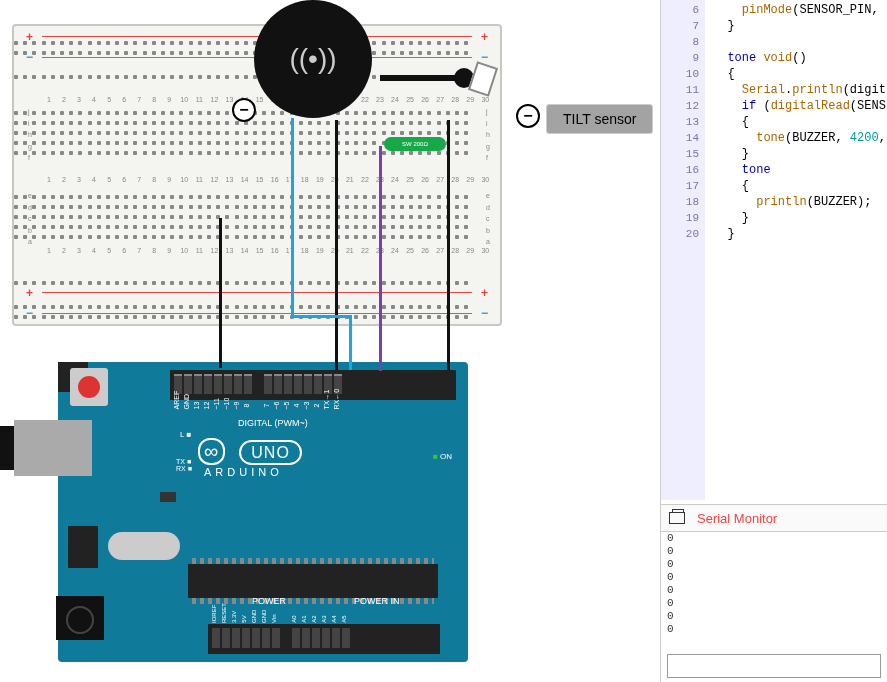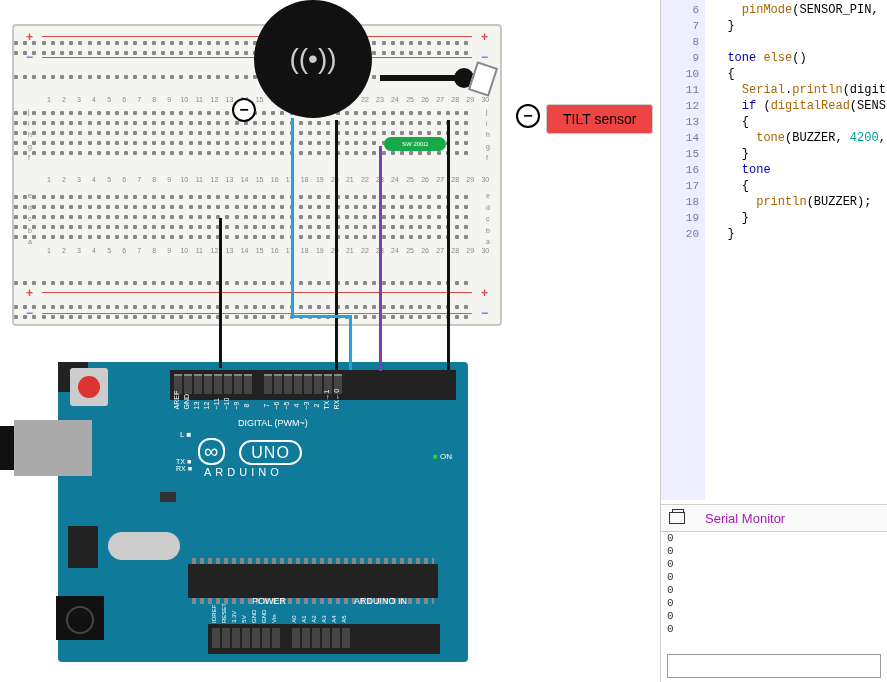--- a/index.html
+++ b/index.html
@@ -33,21 +33,21 @@
 .pzlabel { position:absolute; left:118px; top:100px; background:#fff; border:1px solid #ccc; border-radius:3px; padding:6px 16px; font-size:14px; }
 .neg-badge { position:absolute; left:232px; top:98px; width:24px; height:24px; background:#fff; border:2px solid #000; border-radius:50%; display:flex; align-items:center; justify-content:center; font-weight:bold; font-size:16px; z-index:6; }
 
 .tilt-body { position:absolute; left:380px; top:64px; width:100px; height:34px; z-index:4; }
 .tilt-ball { position:absolute; left:74px; top:4px; width:20px; height:20px; background:#111; border-radius:50%; }
 .tilt-bar { position:absolute; left:0; top:11px; width:82px; height:6px; background:#111; }
 .tilt-rect { position:absolute; left:92px; top:0px; width:22px; height:30px; border:2px solid #888; transform:rotate(18deg); background:#fff; }
 
 .resistor { position:absolute; left:384px; top:137px; width:62px; height:14px; background:#17a84a; border-radius:7px; display:flex; align-items:center; justify-content:center; color:#fff; font-size:6px; z-index:3; }
 
-.tlabel { position:absolute; left:546px; top:104px; background:#ef4444; border:1px solid #ccc; border-radius:3px; padding:6px 16px; font-size:14px; }
+.tlabel { position:absolute; left:546px; top:104px; background:#a3a3a3; border:1px solid #ccc; border-radius:3px; padding:6px 16px; font-size:14px; }
 .neg-badge2 { position:absolute; left:516px; top:104px; width:24px; height:24px; background:#fff; border:2px solid #000; border-radius:50%; display:flex; align-items:center; justify-content:center; font-weight:bold; font-size:16px; }
 
 
 .arduino { position:absolute; left:58px; top:362px; width:410px; height:300px; background:#0f7a9a; border-radius:4px; }
 .ard-top-pins { position:absolute; top:8px; left:112px; right:12px; height:30px; background:#222; display:flex; gap:2px; padding:4px; }
 .ard-top-pins .pin { width:8px; height:20px; background:#444; border-top:2px solid #888; }
 .ard-pin-lbls { position:absolute; top:40px; left:114px; right:14px; display:flex; gap:2px; font-size:7px; color:#fff; }
 .ard-pin-lbls span { width:8px; text-align:center; transform:rotate(-90deg); transform-origin:center; white-space:nowrap; }
 .ard-digital { position:absolute; top:56px; left:180px; color:#fff; font-size:9px; }
 .ard-logo { position:absolute; top:76px; left:140px; color:#fff; font-size:20px; font-weight:normal; letter-spacing:1px; }
@@ -87,21 +87,21 @@
 .w-blue-h { left:291px; top:315px; width:60px; height:3px; background:#1ba6dd; }
 .w-purple { left:379px; top:146px; height:225px; background:#7a3fa8; }
 
 
 .code-area { position:absolute; right:0; top:0; width:227px; height:682px; background:#fff; border-left:1px solid #ccc; }
 .code-box { position:absolute; top:0; left:0; right:0; height:500px; background:#fff; overflow:hidden; font-family:"Courier New",monospace; font-size:12px; }
 .gutter { position:absolute; left:0; top:0; width:44px; background:#eef; color:#77a; text-align:right; padding:2px 6px 0 0; line-height:16px; font-size:11px; height:500px; }
 .code { position:absolute; left:44px; top:0; right:0; padding:2px 0 0 8px; line-height:16px; white-space:pre; color:#000; }
 .kw { color:#00a; } .fn { color:#a60; } .num { color:#099; }
 
-.sm-header { position:absolute; top:504px; left:0; right:0; height:28px; border-top:1px solid #ccc; border-bottom:1px solid #ccc; display:flex; align-items:center; padding:0 8px; gap:20px; font-size:13px; color:#a21caf; background:#fafafa; }
+.sm-header { position:absolute; top:504px; left:0; right:0; height:28px; border-top:1px solid #ccc; border-bottom:1px solid #ccc; display:flex; align-items:center; padding:0 8px; gap:12px; font-size:13px; color:#ef4444; background:#fafafa; }
 .sm-icon { width:16px; height:12px; border:1.5px solid #333; position:relative; }
 .sm-icon::after { content:""; position:absolute; top:-4px; left:2px; width:10px; height:3px; border:1.5px solid #333; border-bottom:none; }
 .sm-out { position:absolute; top:532px; left:6px; right:6px; height:110px; font-family:"Courier New",monospace; font-size:11px; color:#333; line-height:13px; overflow:hidden; }
 .sm-input { position:absolute; bottom:4px; left:6px; right:6px; height:24px; border:1px solid #999; background:#fff; }
 
 .ard-l { position:absolute; top:68px; left:122px; color:#fff; font-size:8px; }
 </style>
 </head>
 <body>
 
@@ -1158,21 +1158,21 @@
     </div>
     <div class="ard-sub">ARDUINO</div>
     <div class="ard-on">ON</div>
     <div class="crystal"></div>
     <div class="small-led comp1"></div>
     <div class="comp2"></div>
     <div class="reg"></div>
     <div class="chip"></div>
     <div class="barrel"></div>
     <div class="ard-power-txt">POWER</div>
-    <div class="ard-analog-txt">ARDUINO IN</div>
+    <div class="ard-analog-txt">POWER IN</div>
     <div class="ard-bot-lbls" id="ard-bot-lbl">
         <span>IOREF</span>
         <span>RESET</span>
         <span>3.3V</span>
         <span>5V</span>
         <span>GND</span>
         <span>GND</span>
         <span>Vin</span>
         <span></span>
         <span>A0</span>
@@ -1200,21 +1200,21 @@
       </div>
   </div>
 </div>
 
 <div class="code-area">
   <div class="code-box">
     <div class="gutter" id="gutter">6<br>7<br>8<br>9<br>10<br>11<br>12<br>13<br>14<br>15<br>16<br>17<br>18<br>19<br>20<br></div>
     <div class="code" id="code">    <span class="fn">pinMode</span>(SENSOR_PIN,
   }
 
-  <span class="kw">tone</span> <span class="fn">else</span>()
+  <span class="kw">tone</span> <span class="fn">void</span>()
   {
     <span class="fn">Serial</span>.<span class="fn">println</span>(digit
     <span class="kw">if</span> (<span class="fn">digitalRead</span>(SENS
     {
       <span class="fn">tone</span>(BUZZER, <span class="num">4200</span>,
     }
     <span class="kw">tone</span>
     {
       <span class="fn">println</span>(BUZZER);
     }

